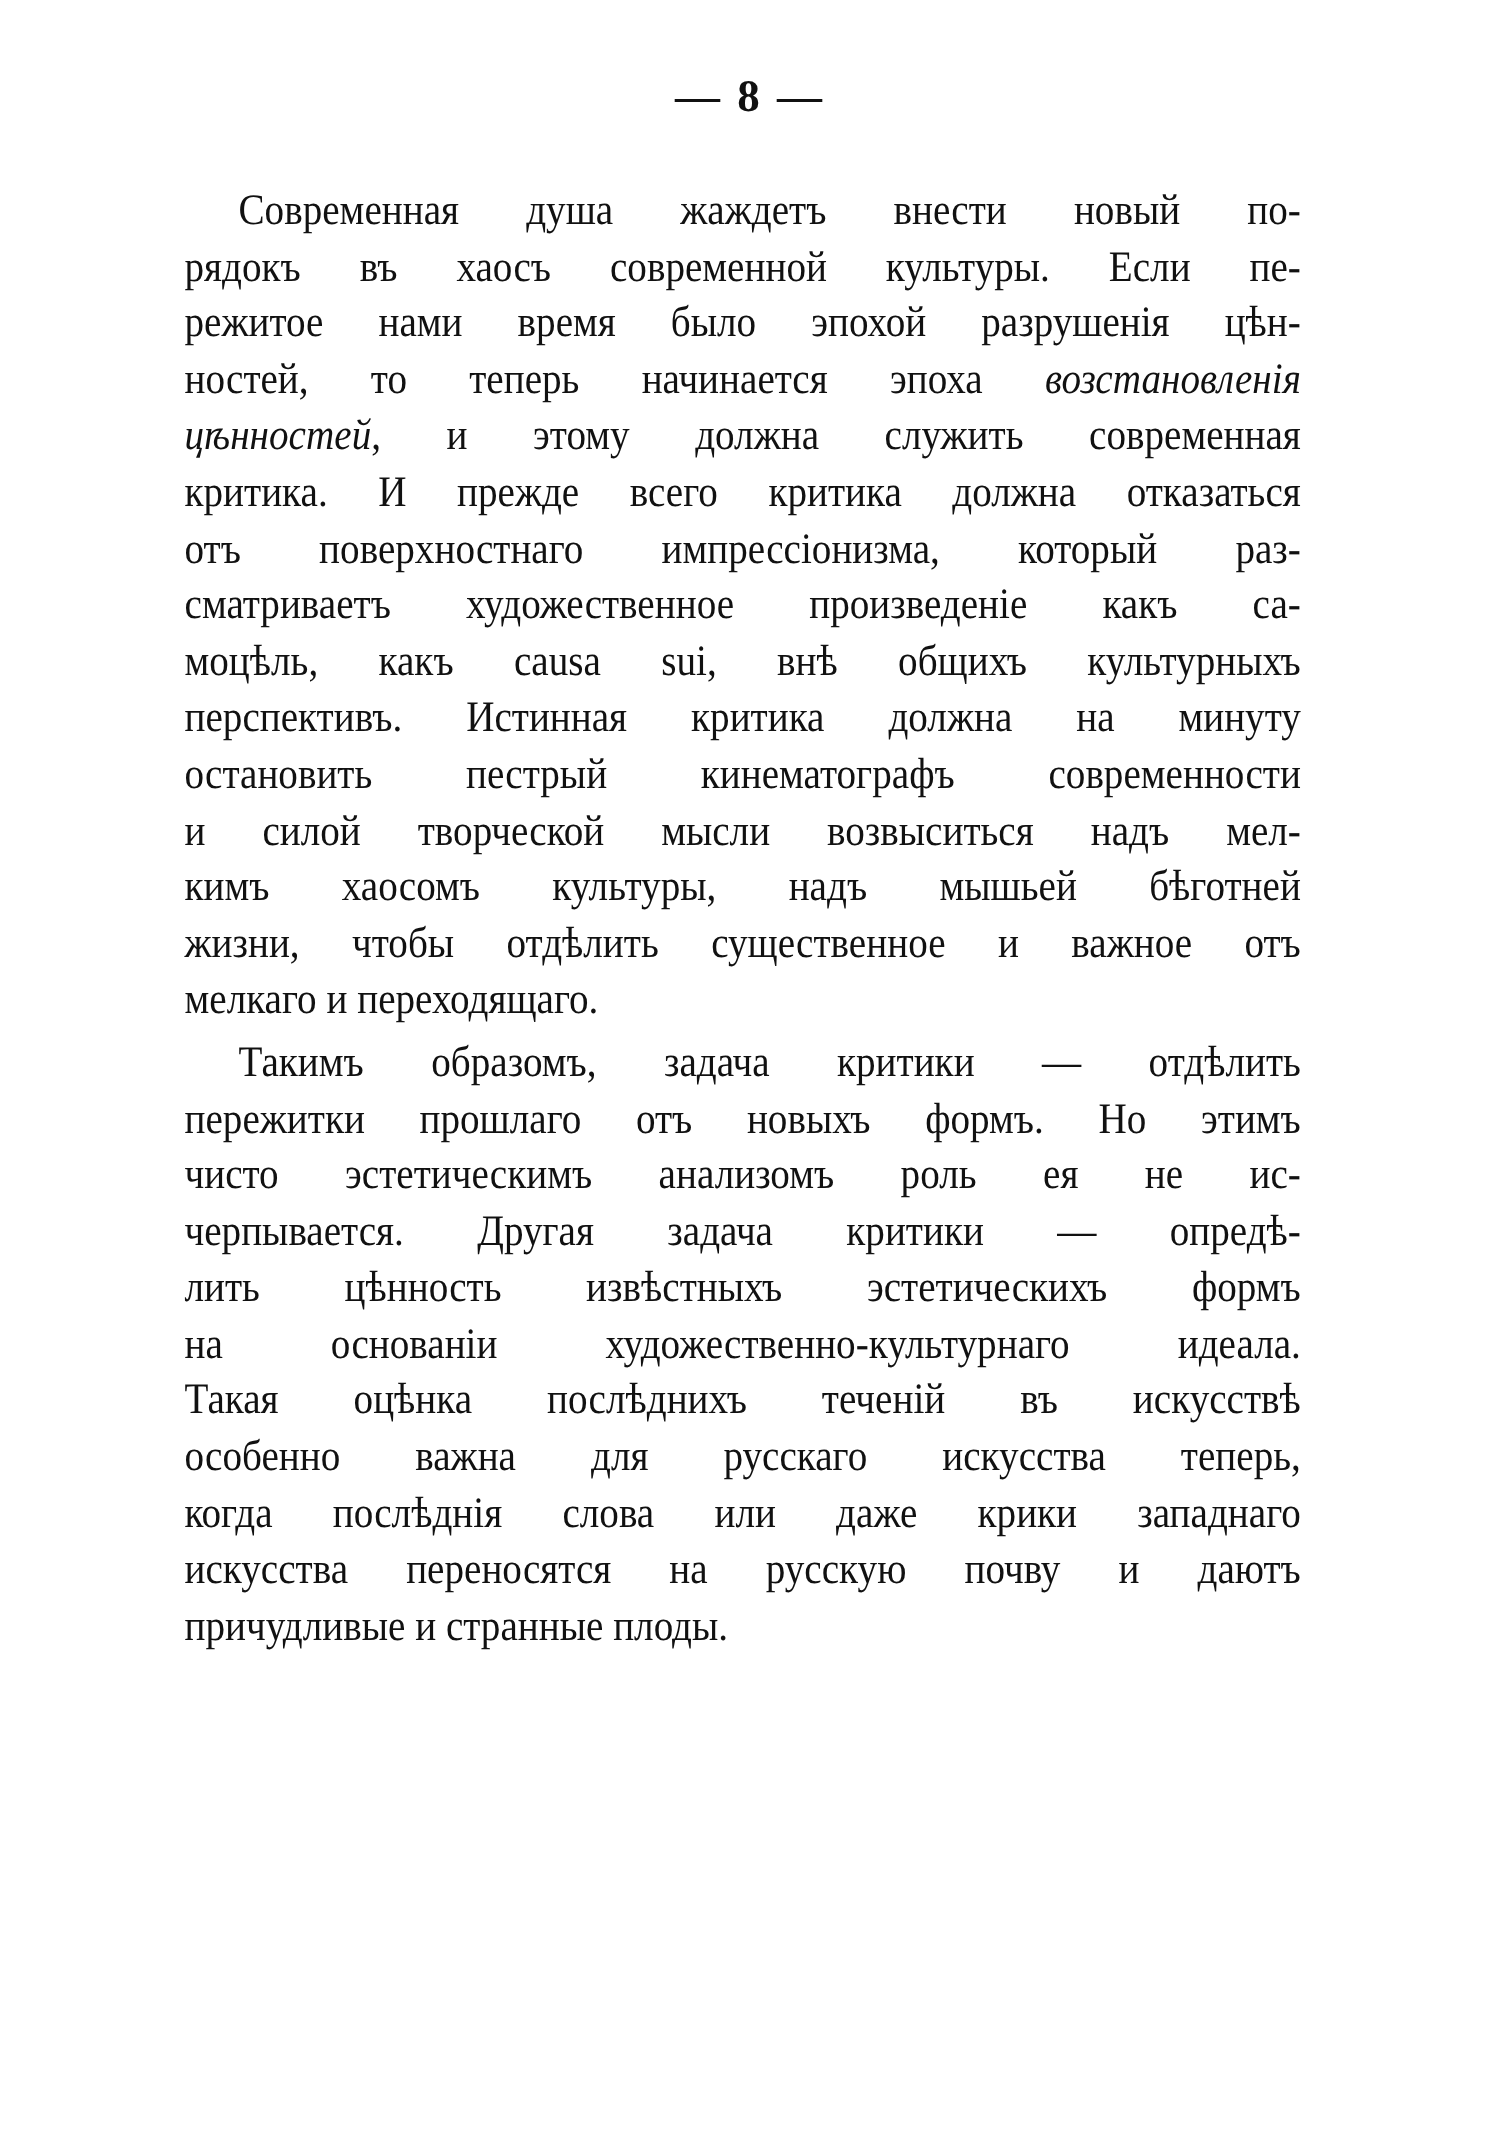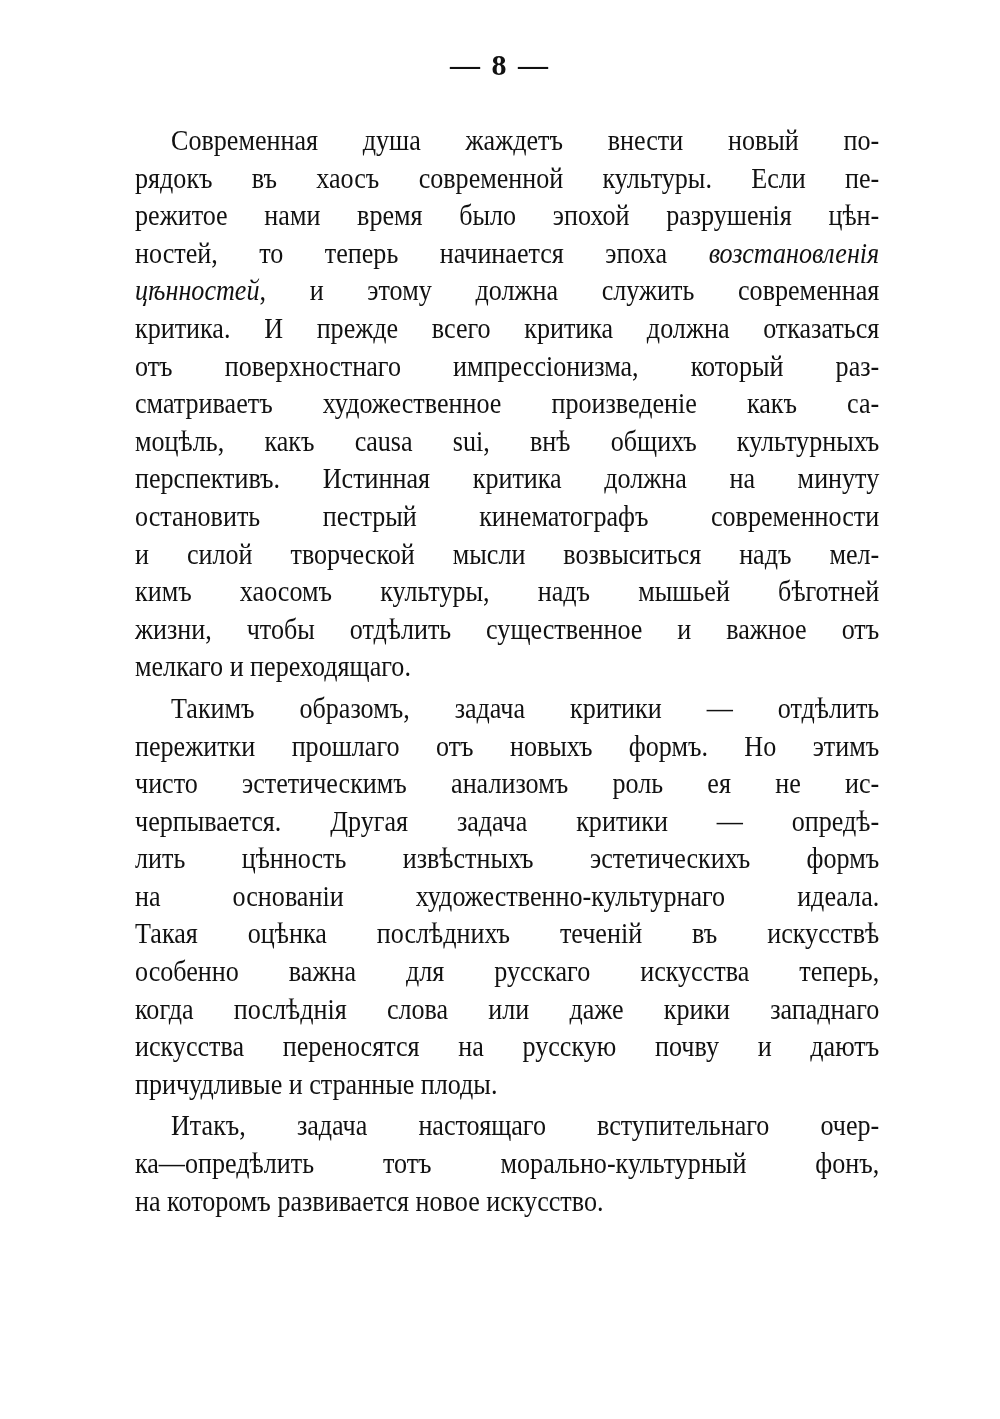--- a/index.html
+++ b/index.html
@@ -7,21 +7,21 @@
   .page {
     position: absolute; left: 0; top: 0; width: 1000px; height: 1419px;
     background: #ffffff; color: #111111;
     font-family: "Liberation Serif", "DejaVu Serif", serif;
   }
   .page-number {
     position: absolute; top: 48px; left: 0; width: 1000px; text-align: center;
     font-size: 30px; font-weight: bold; letter-spacing: 2px;
   }
   .text-block {
-    position: absolute; left: 135px; top: 122px; width: 745px; font-family: Liberation Serif, serif;
+    position: absolute; left: 123px; top: 122px; width: 745px; font-family: Liberation Serif, serif;
   }
   .line {
     display: block; height: 37.6px; line-height: 37.6px;
     font-size: 29px; white-space: nowrap;
     text-align: justify; text-align-last: justify;
     transform: scaleX(0.9); transform-origin: left center; width: 111%;
   }
   .line.last { text-align-last: left; }
   .line.indent { padding-left: 40px; box-sizing: border-box; }
   .para-gap { height: 4px; }
@@ -62,21 +62,16 @@
       <span class="line">лить цѣнность извѣстныхъ  эстетическихъ формъ</span>
       <span class="line">на основаніи художественно-культурнаго идеала.</span>
       <span class="line">Такая оцѣнка  послѣднихъ  теченій въ искусствѣ</span>
       <span class="line">особенно важна для русскаго искусства теперь,</span>
       <span class="line">когда послѣднія слова или даже крики западнаго</span>
       <span class="line">искусства переносятся на русскую почву и даютъ</span>
       <span class="line last">причудливые и странные плоды.</span>
     </div>
     <div class="para-gap"></div>
 
-    <div>
-      <span class="line indent">Итакъ, задача настоящаго вступительнаго очер-</span>
-      <span class="line">ка—опредѣлить тотъ морально-культурный фонъ,</span>
-      <span class="line last">на которомъ развивается новое искусство.</span>
-    </div>
     <div class="para-gap" style="height:8px"></div>
 
   </div>
 </div>
 
 </body></html>

